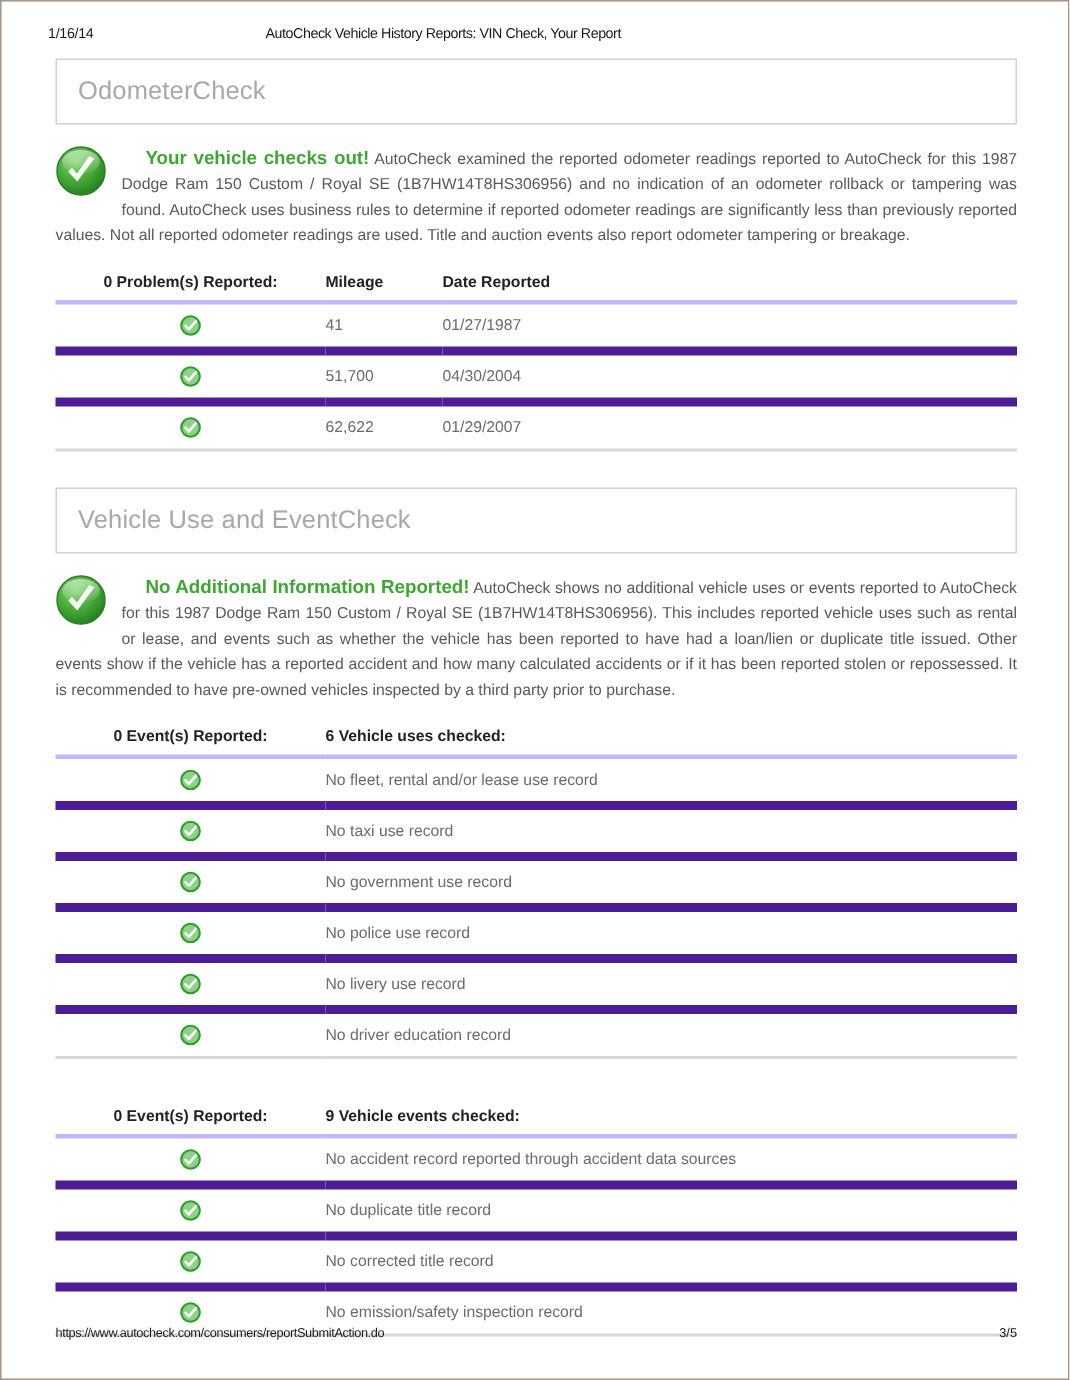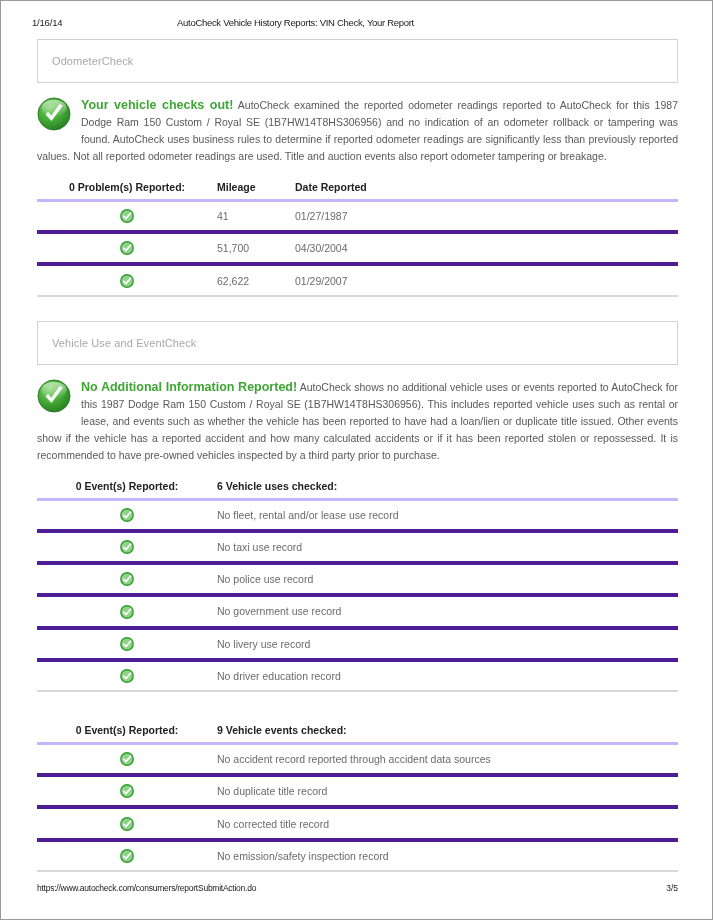--- a/index.html
+++ b/index.html
@@ -66,21 +66,21 @@
     width: 641px;
     height: 44px;
     border: 1px solid #d2d2d2;
     background: #ffffff;
     display: flex;
     align-items: center;
     padding-left: 14px;
     margin-bottom: 14px;
   }
   .section-box .section-title {
-    font-size: 11px;
+    font-size: 17px;
     color: #a8a8a8;
     font-weight: 400;
     letter-spacing: 0.1px;
   }
 
   
   .summary {
     position: relative;
     min-height: 46px;
     margin-bottom: 12px;
@@ -94,20 +94,21 @@
   }
   .summary .badge-float {
     float: left;
     width: 44px;
     height: 40px;
   }
   .summary .headline {
     color: #3fa535;
     font-weight: bold;
     font-size: 12.5px;
+    margin-left: 16px;
   }
 
   
   .data-table {
     width: 641px;
     border-collapse: collapse;
     margin-top: 14px;
   }
   .data-table th {
     font-size: 10.5px;
@@ -122,21 +123,21 @@
     width: 180px;
     text-align: center;
     padding-left: 0;
   }
   .data-table th.col-a { width: 78px; }
   .data-table th.col-b { width: auto; }
   .data-table td {
     font-size: 10.5px;
     color: #6b6b6b;
     padding: 7px 0 7px 0;
-    border-bottom: 4px solid #4c1d95;
+    border-bottom: 6px solid #4c1d95;
     vertical-align: middle;
   }
   .data-table td.cell-status {
     text-align: center;
     width: 180px;
   }
   .data-table tr:last-child td {
     border-bottom: 2px solid #d8d8d8;
   }
 
@@ -316,32 +317,32 @@
         </tr>
         <tr>
           <td class="cell-status">
             <span class="chk-sm">
               <svg width="14" height="14" viewBox="0 0 14 14" aria-hidden="true">
                 <circle cx="7" cy="7" r="6.2" fill="#8fd18a" stroke="#2e9e2a" stroke-width="1.4"></circle>
                 <path d="M3.7 7.2 L5.9 9.6 L10.5 4.2" fill="none" stroke="#ffffff" stroke-width="1.7" stroke-linecap="round" stroke-linejoin="round"></path>
               </svg>
             </span>
           </td>
+          <td>No government use record</td>
+        </tr>
+        <tr>
+          <td class="cell-status">
+            <span class="chk-sm">
+              <svg width="14" height="14" viewBox="0 0 14 14" aria-hidden="true">
+                <circle cx="7" cy="7" r="6.2" fill="#8fd18a" stroke="#2e9e2a" stroke-width="1.4"></circle>
+                <path d="M3.7 7.2 L5.9 9.6 L10.5 4.2" fill="none" stroke="#ffffff" stroke-width="1.7" stroke-linecap="round" stroke-linejoin="round"></path>
+              </svg>
+            </span>
+          </td>
           <td>No police use record</td>
-        </tr>
-        <tr>
-          <td class="cell-status">
-            <span class="chk-sm">
-              <svg width="14" height="14" viewBox="0 0 14 14" aria-hidden="true">
-                <circle cx="7" cy="7" r="6.2" fill="#8fd18a" stroke="#2e9e2a" stroke-width="1.4"></circle>
-                <path d="M3.7 7.2 L5.9 9.6 L10.5 4.2" fill="none" stroke="#ffffff" stroke-width="1.7" stroke-linecap="round" stroke-linejoin="round"></path>
-              </svg>
-            </span>
-          </td>
-          <td>No government use record</td>
         </tr>
         <tr>
           <td class="cell-status">
             <span class="chk-sm">
               <svg width="14" height="14" viewBox="0 0 14 14" aria-hidden="true">
                 <circle cx="7" cy="7" r="6.2" fill="#8fd18a" stroke="#2e9e2a" stroke-width="1.4"></circle>
                 <path d="M3.7 7.2 L5.9 9.6 L10.5 4.2" fill="none" stroke="#ffffff" stroke-width="1.7" stroke-linecap="round" stroke-linejoin="round"></path>
               </svg>
             </span>
           </td>

